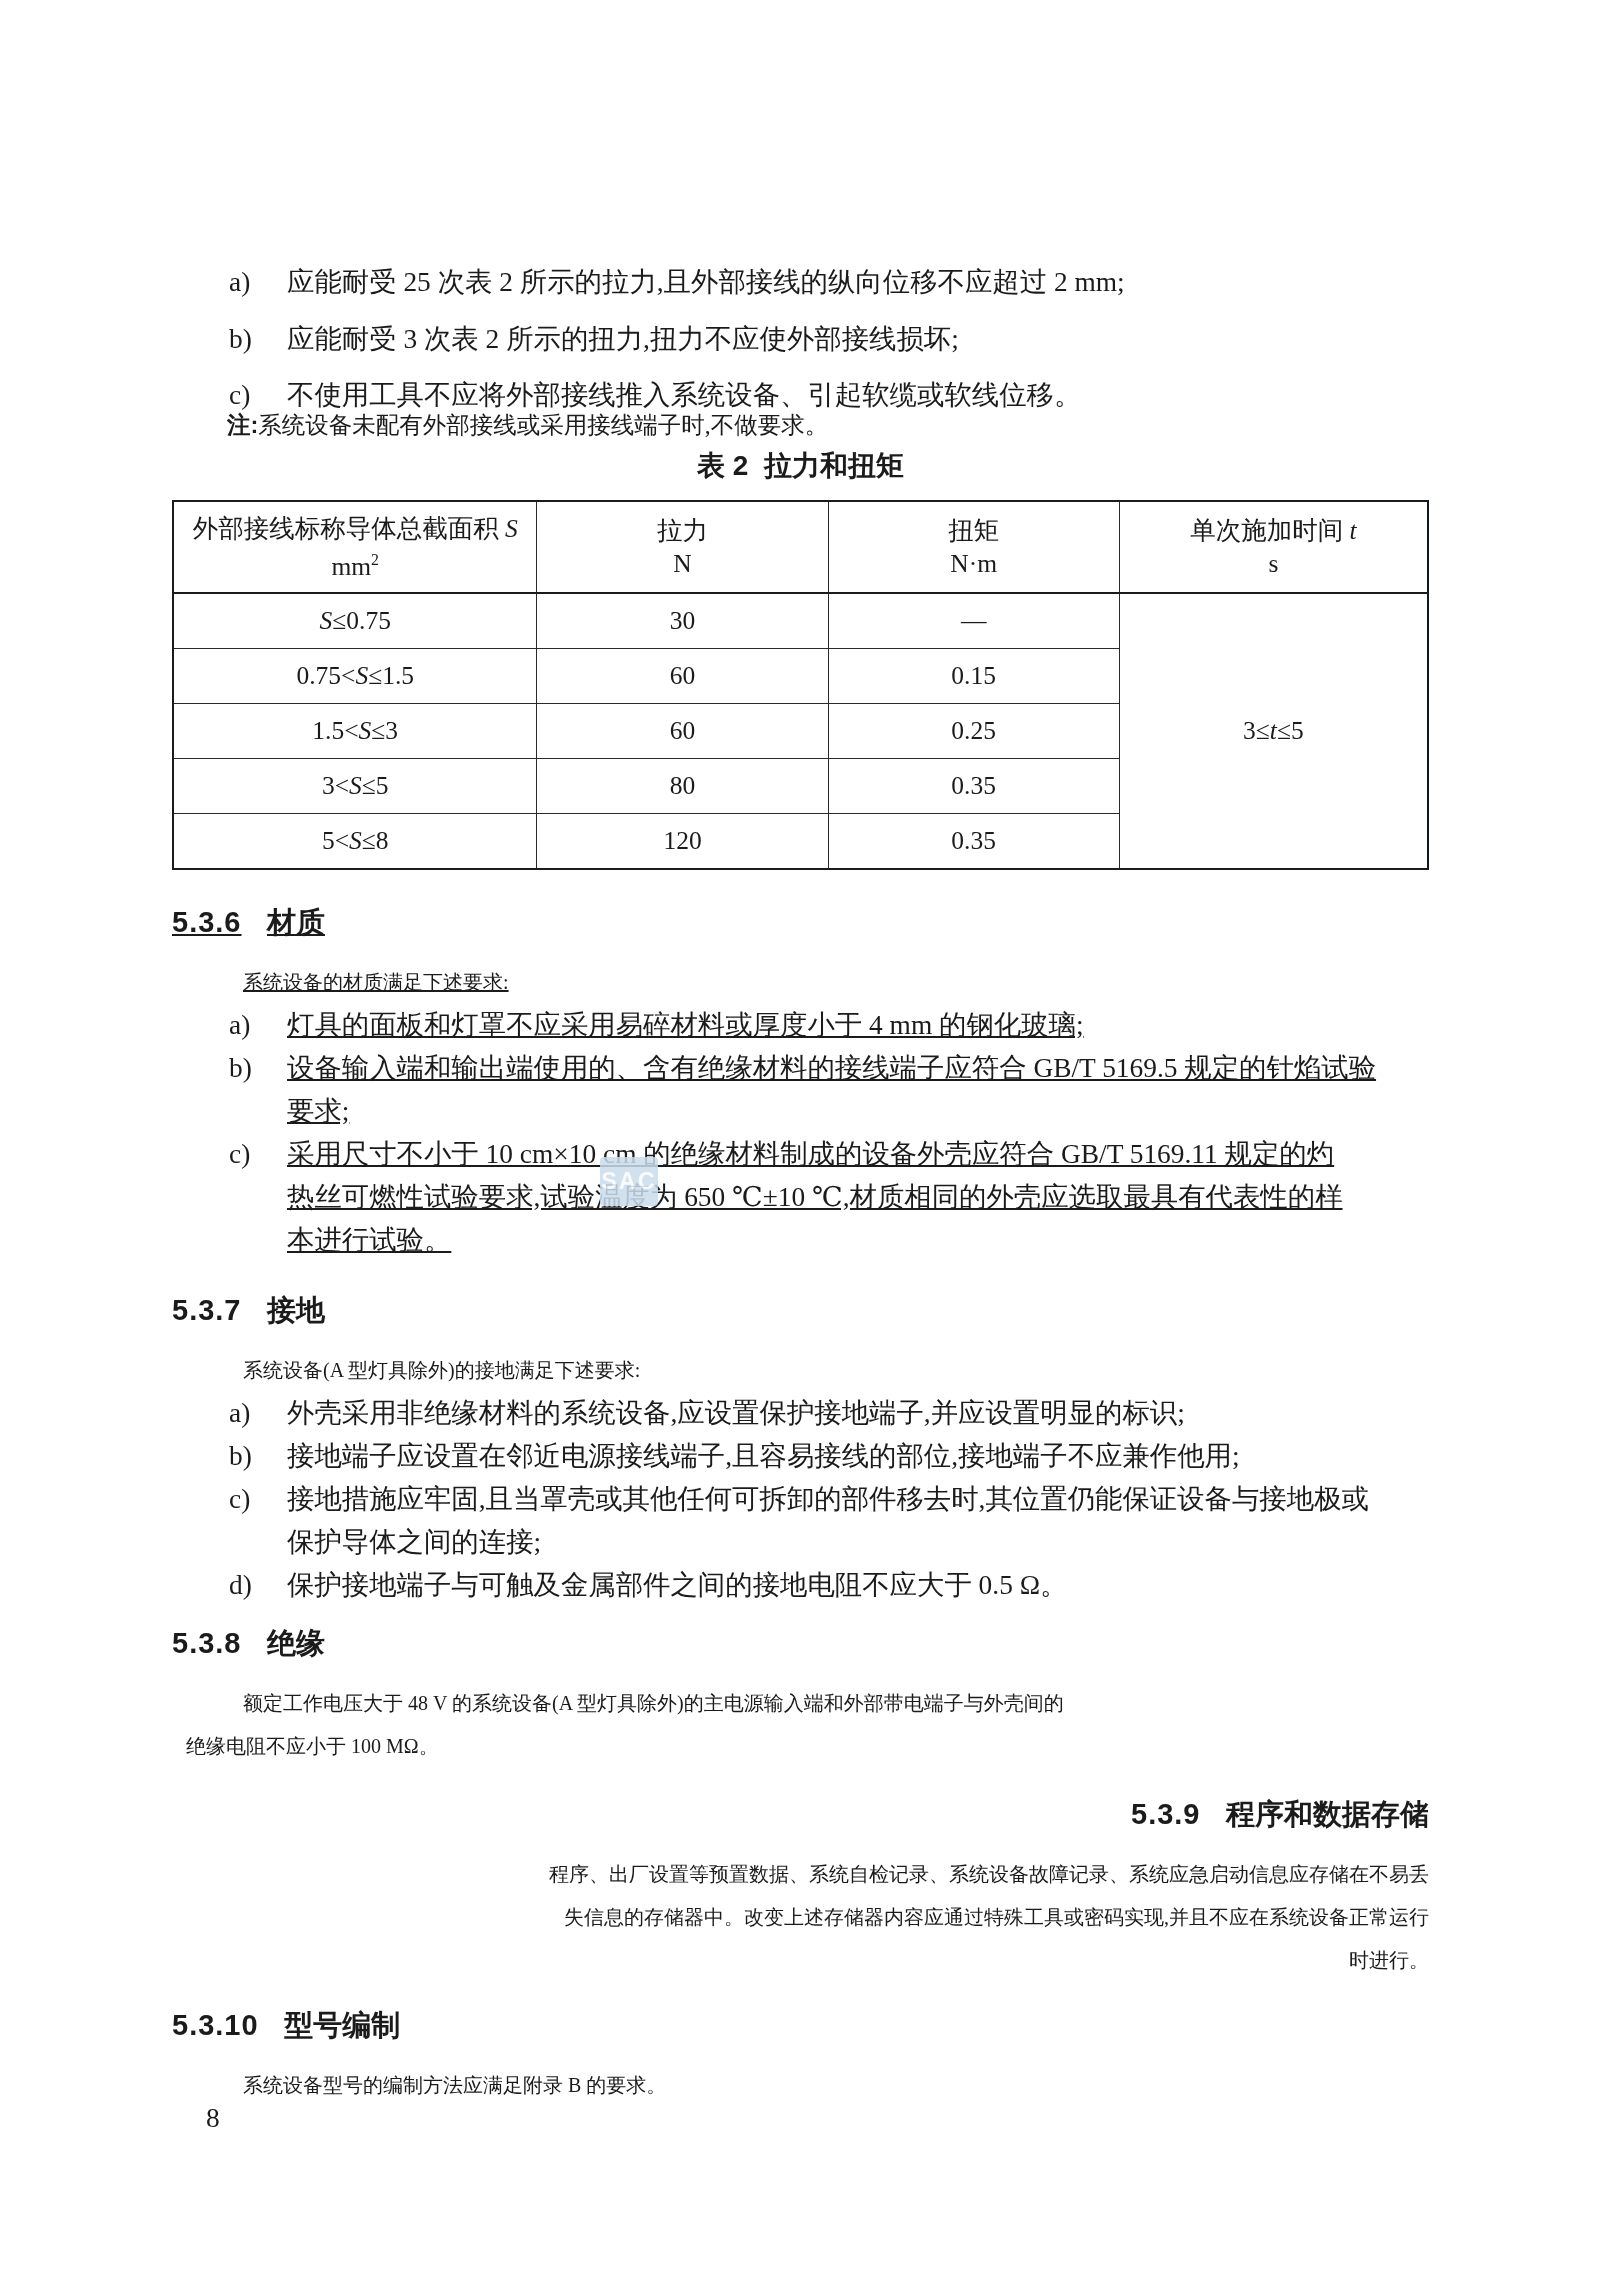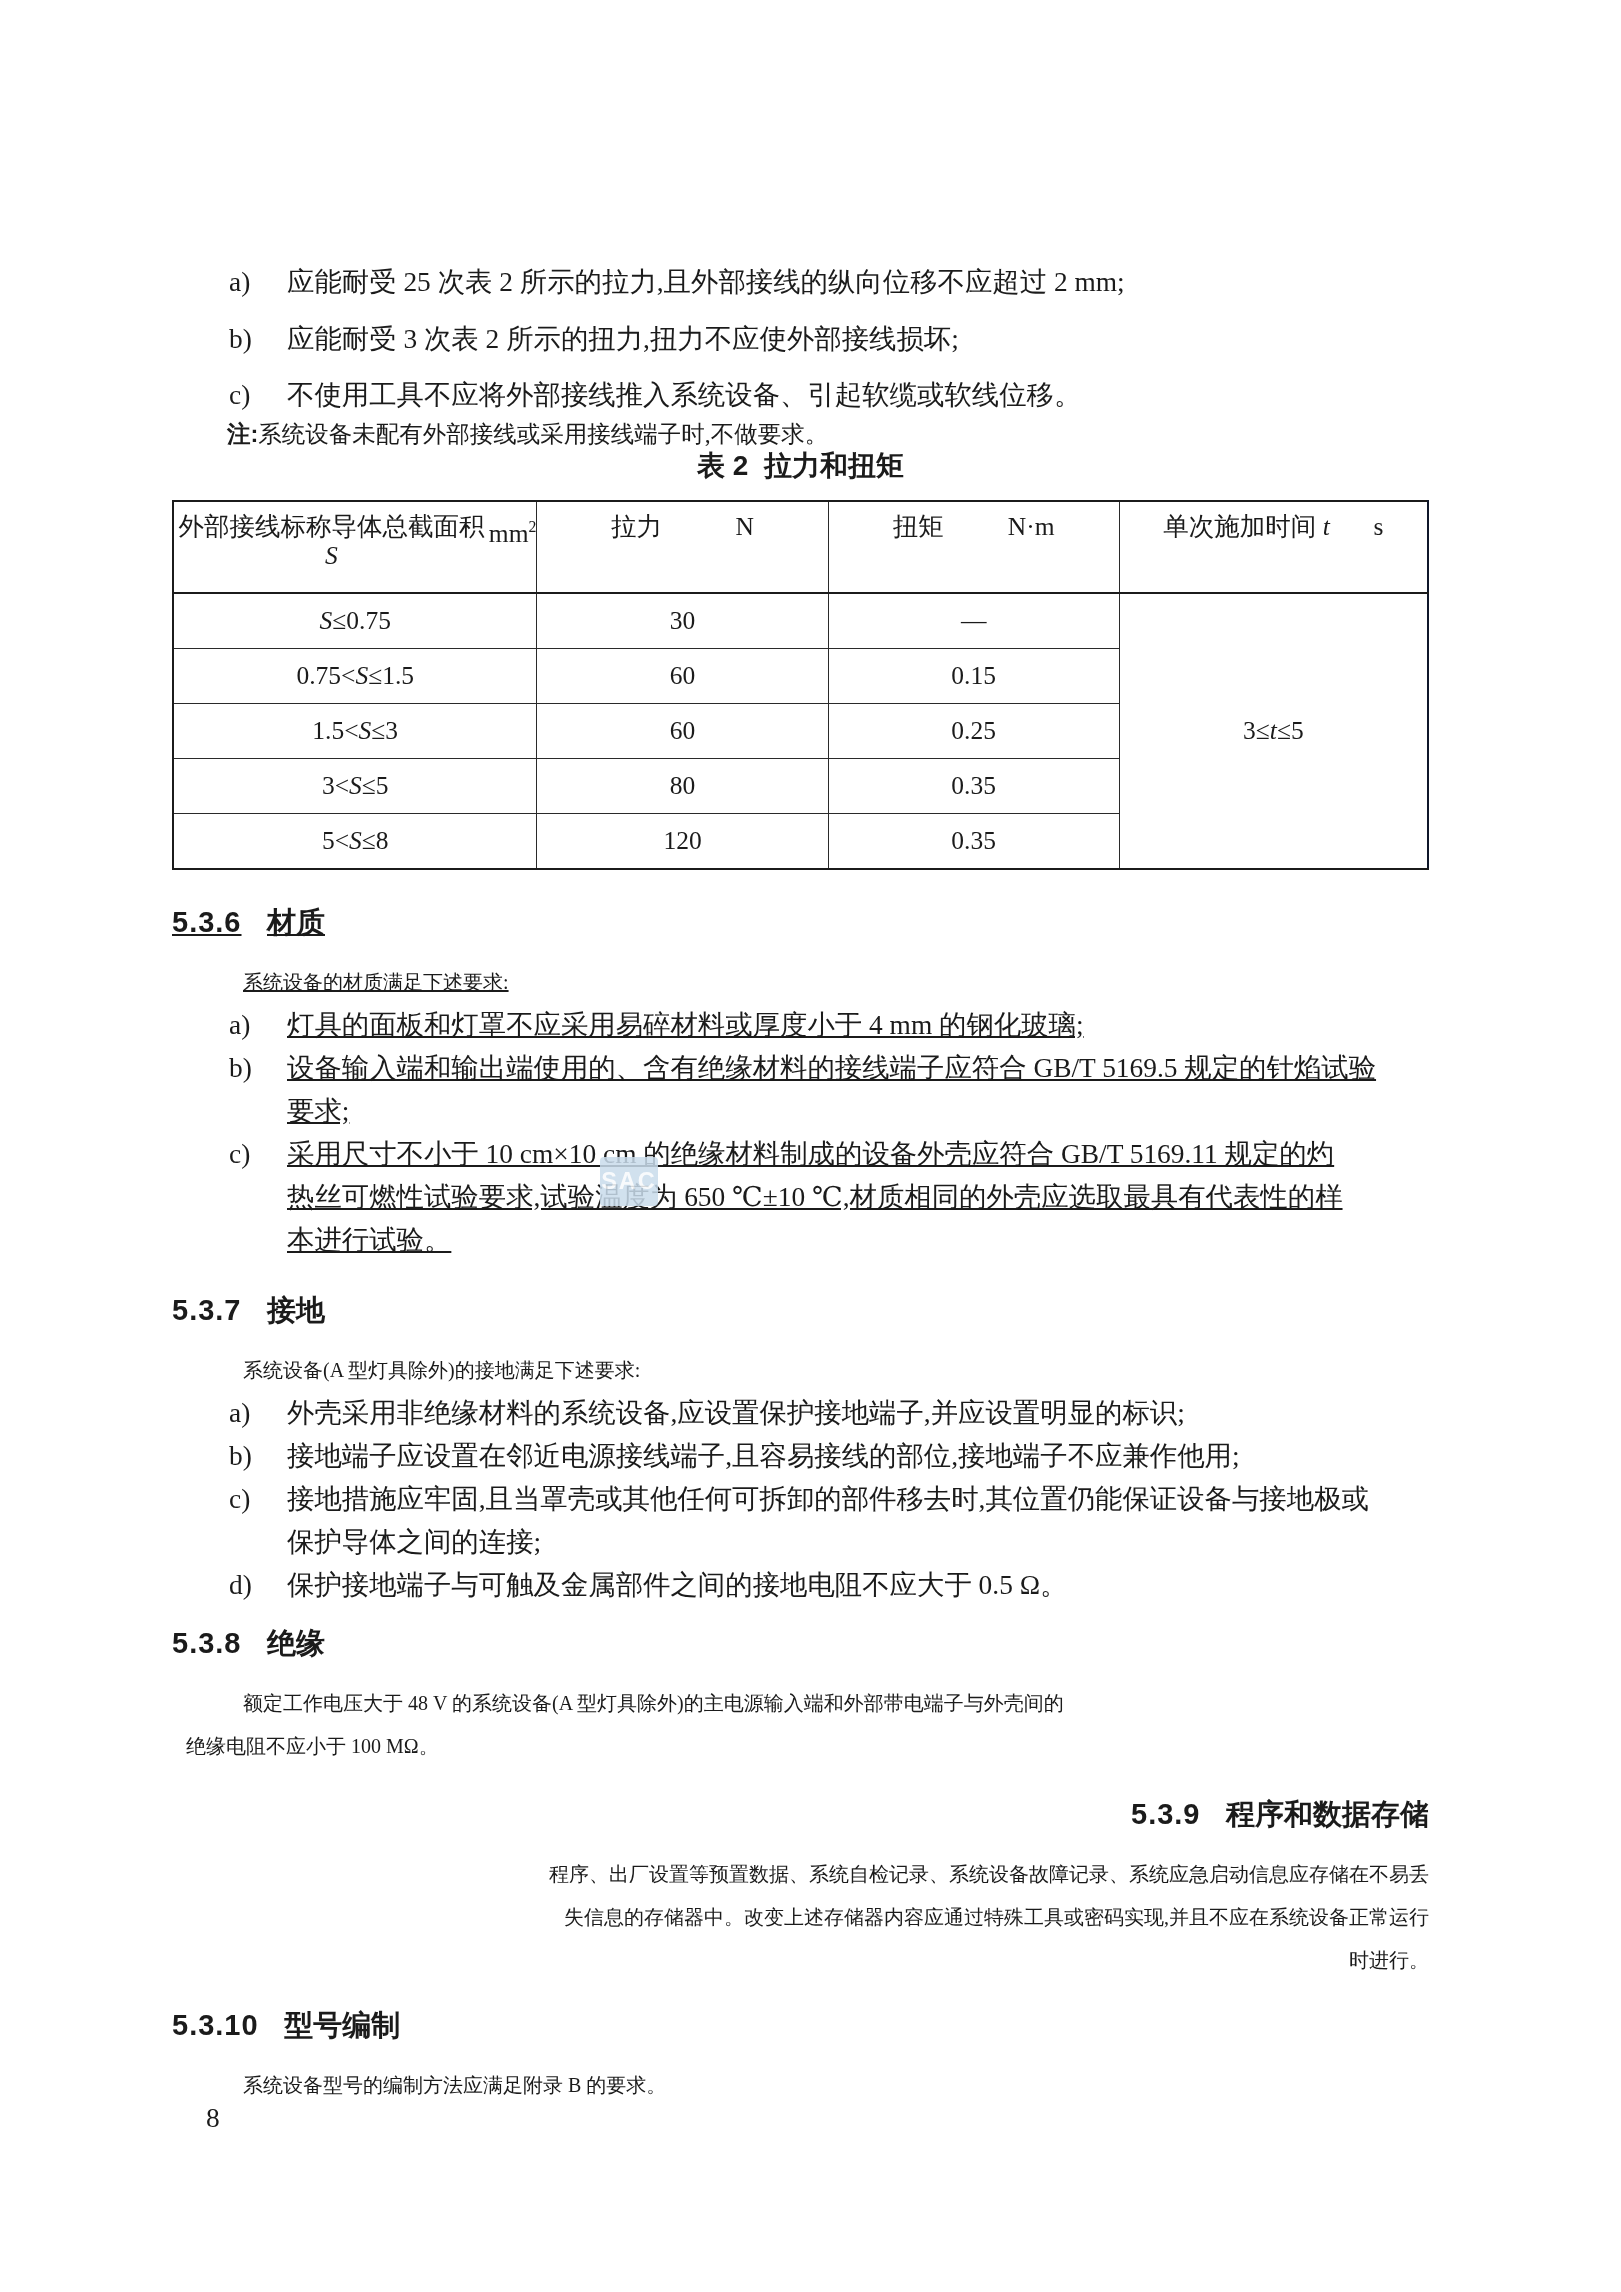--- a/index.html
+++ b/index.html
@@ -25,21 +25,21 @@
   
   .body-text{font-size:20px;line-height:43px;margin-left:14px;}
   .pre{white-space:pre-line;}
 
   
   .hlist .hitem{position:relative;padding-left:115px;font-size:27.4px;line-height:43px;}
   .hlist .hitem .hlabel{position:absolute;left:57px;top:0;}
   .intro-list .hitem{margin-bottom:13.7px;}
 
   
-  .note{top:418px;padding-left:55px;font-size:23.5px;line-height:33px;}
+  .note{top:409px;padding-left:55px;font-size:23.5px;line-height:33px;}
   .note b{font-family:"Liberation Sans","DejaVu Sans",sans-serif;font-weight:bold;}
 
   
   .tbl-caption{
     top:447px;text-align:center;
     font-family:"Liberation Sans","DejaVu Sans",sans-serif;
     font-weight:bold;font-size:28px;white-space:pre;
   }
 
   
@@ -53,21 +53,21 @@
     border:1px solid #2a2a2a;
     text-align:center;vertical-align:middle;
     font-weight:normal;padding:0;
   }
   table.gb .outerT{border-top:2.9px solid #1b1b1b;}
   table.gb .outerB{border-bottom:2.9px solid #1b1b1b;}
   table.gb .outerL{border-left:2px solid #1b1b1b;}
   table.gb .outerR{border-right:2px solid #0f172a;}
   table.gb thead th{height:90px;border-bottom:2px solid #1b1b1b;}
   table.gb tbody td{height:54px;}
-  .th-stack{display:flex;flex-direction:row;justify-content:space-evenly;height:70px;}
+  .th-stack{display:flex;flex-direction:column;justify-content:space-evenly;height:70px;}
   .th-stack .l1,.th-stack .l2{line-height:29px;}
   .ivar{font-style:italic;font-family:"Liberation Serif","DejaVu Serif",serif;}
   sup{font-size:0.62em;}
 
   
   .sec-head{
     font-family:"Liberation Sans","DejaVu Sans",sans-serif;
     font-weight:bold;font-size:29px;line-height:37px;
   }
   .sec-head .sec-num{letter-spacing:1px;}

